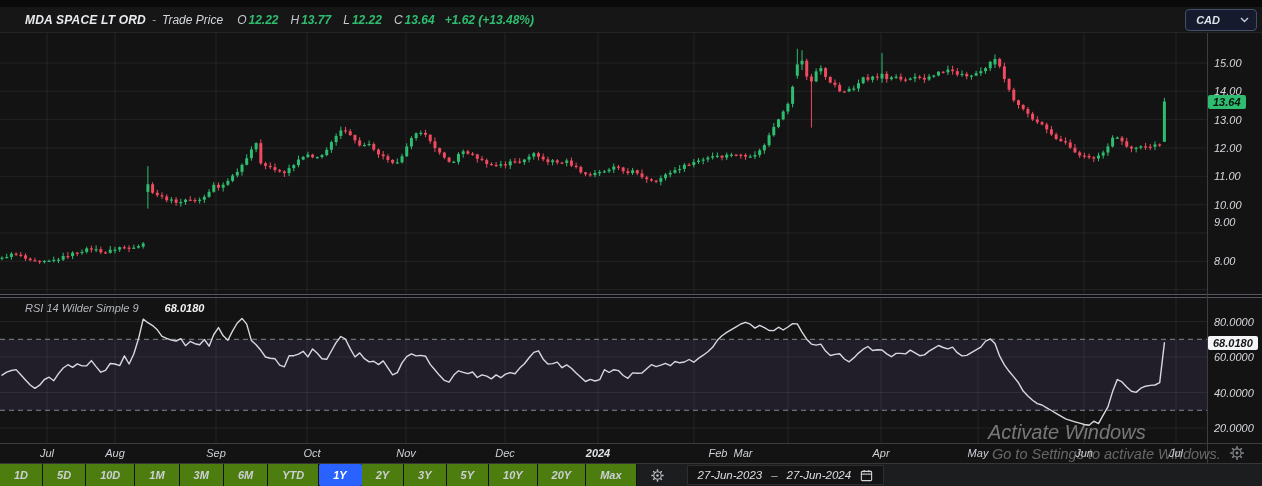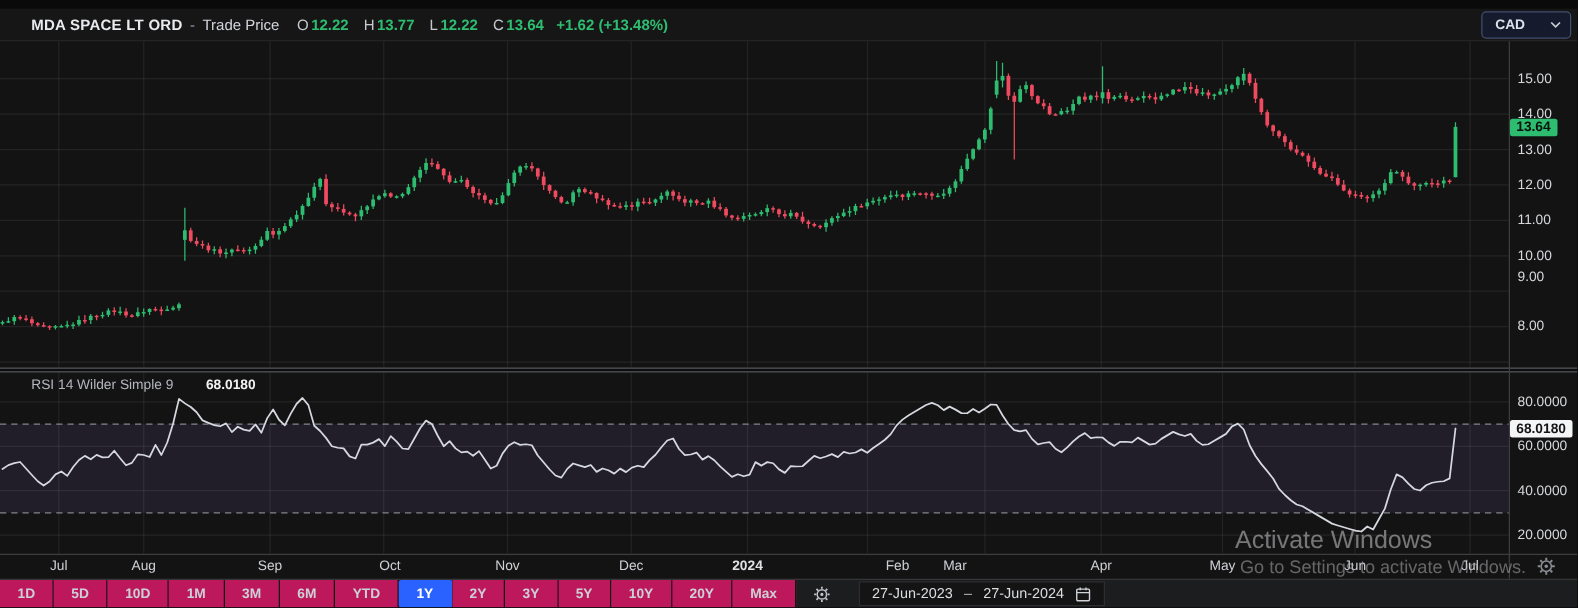--- a/index.html
+++ b/index.html
@@ -1,17 +1,17 @@
 <!DOCTYPE html>
 <html><head>
 <meta charset="utf-8">
 <style>
   html,body{margin:0;padding:0;background:#0a0a0a;}
   #app{position:relative;width:1262px;height:486px;background:#131313;overflow:hidden;
-       font-family:"Liberation Sans","DejaVu Sans",sans-serif;}
+       font-family:"Liberation Sans","DejaVu Sans",sans-serif;font-style:italic;}
   .topstrip{position:absolute;left:0;top:0;width:1262px;height:7px;background:#0a0a0a;}
   .header{position:absolute;left:0;top:7px;width:1262px;height:26px;background:#161616;
           border-bottom:1px solid #242424;display:flex;align-items:center;box-sizing:border-box;padding-left:25px;}
   .sym{color:#e9ebee;font-size:12px;font-weight:bold;letter-spacing:.2px;}
   .sep{color:#9a9da4;font-size:12px;margin:0 6px;}
   .seriesname{color:#d3d6dc;font-size:12px;margin-right:14px;}
   .ohlc{display:flex;align-items:center;gap:12px;font-size:12px;}
   .ohlc .pair{display:flex;gap:2px;}
   .ohlc .lbl{color:#c6c9cf;}
   .ohlc .val{font-weight:bold;}
@@ -31,21 +31,21 @@
   .badge{position:absolute;left:1208px;padding:1px 5px;font-size:11px;font-weight:bold;border-radius:2px;line-height:12px;}
   .badge.price{background:#2ebd70;color:#07130c;}
   .badge.rsi{background:#f4f5f7;color:#141414;}
   .rsi-head{position:absolute;left:25px;top:302px;display:flex;gap:26px;align-items:baseline;}
   .rsi-title{color:#b4b7be;font-size:11px;}
   .rsi-val{color:#f2f3f5;font-size:11px;font-weight:bold;}
   .xaxis-gear{position:absolute;left:1229px;top:445px;width:16px;height:16px;opacity:.8;cursor:pointer;}
   .toolbar{position:absolute;left:0;top:463px;width:1262px;height:23px;background:#1b1d1f;
            border-top:1px solid #353638;display:flex;align-items:stretch;box-sizing:border-box;}
   .rbtn{display:flex;align-items:center;justify-content:center;padding:0 14px;font-size:11px;font-weight:bold;
-        color:#ccd0d6;background:#be185d;border-right:1px solid #121212;cursor:pointer;}
+        color:#ccd0d6;background:#4d7c0f;border-right:1px solid #121212;cursor:pointer;}
   .rbtn.selected{background:#2962ff;color:#ffffff;border-radius:2px;border-right-color:#2962ff;}
   .tb-gear{display:flex;align-items:center;justify-content:center;width:30px;margin-left:6px;cursor:pointer;}
   .datebox{display:flex;align-items:center;gap:9px;margin-left:14px;margin-top:1px;margin-bottom:1px;
            padding:0 10px;background:#141414;border:1px solid #2e2e30;color:#dadde2;font-size:11.5px;cursor:pointer;}
   .datebox .dsep{color:#b9bcc2;}
   .watermark1{position:absolute;left:988px;top:421px;font-size:20px;color:#c9c9cd;opacity:.55;pointer-events:none;z-index:9;}
   .watermark2{position:absolute;left:992px;top:446px;font-size:14.5px;color:#b9b9bd;opacity:.5;pointer-events:none;z-index:9;}
 </style>
 </head>
 <body>
@@ -656,21 +656,21 @@
     </div>
   <div id="xlabels">
       <div class="xlabel" style="left: 47px;">Jul</div>
       <div class="xlabel" style="left: 115px;">Aug</div>
       <div class="xlabel" style="left: 216px;">Sep</div>
       <div class="xlabel" style="left: 312px;">Oct</div>
       <div class="xlabel" style="left: 406px;">Nov</div>
       <div class="xlabel" style="left: 505px;">Dec</div>
       <div class="xlabel strong" style="left: 598px;">2024</div>
       <div class="xlabel" style="left: 694px; margin-left: 24px;">Feb</div>
-      <div class="xlabel" style="left: 764px;">Mar</div>
+      <div class="xlabel" style="left: 743px;">Mar</div>
       <div class="xlabel" style="left: 881px;">Apr</div>
       <div class="xlabel" style="left: 978px;">May</div>
       <div class="xlabel" style="left: 1084px;">Jun</div>
       <div class="xlabel" style="left: 1176px;">Jul</div>
     </div>
 
   <div class="badge price" id="price-badge" style="top: 94.5188px;">13.64</div>
   <div class="badge rsi" id="rsi-badge" style="top: 335.817px;">68.0180</div>
 
   <svg class="xaxis-gear" viewBox="0 0 16 16">

